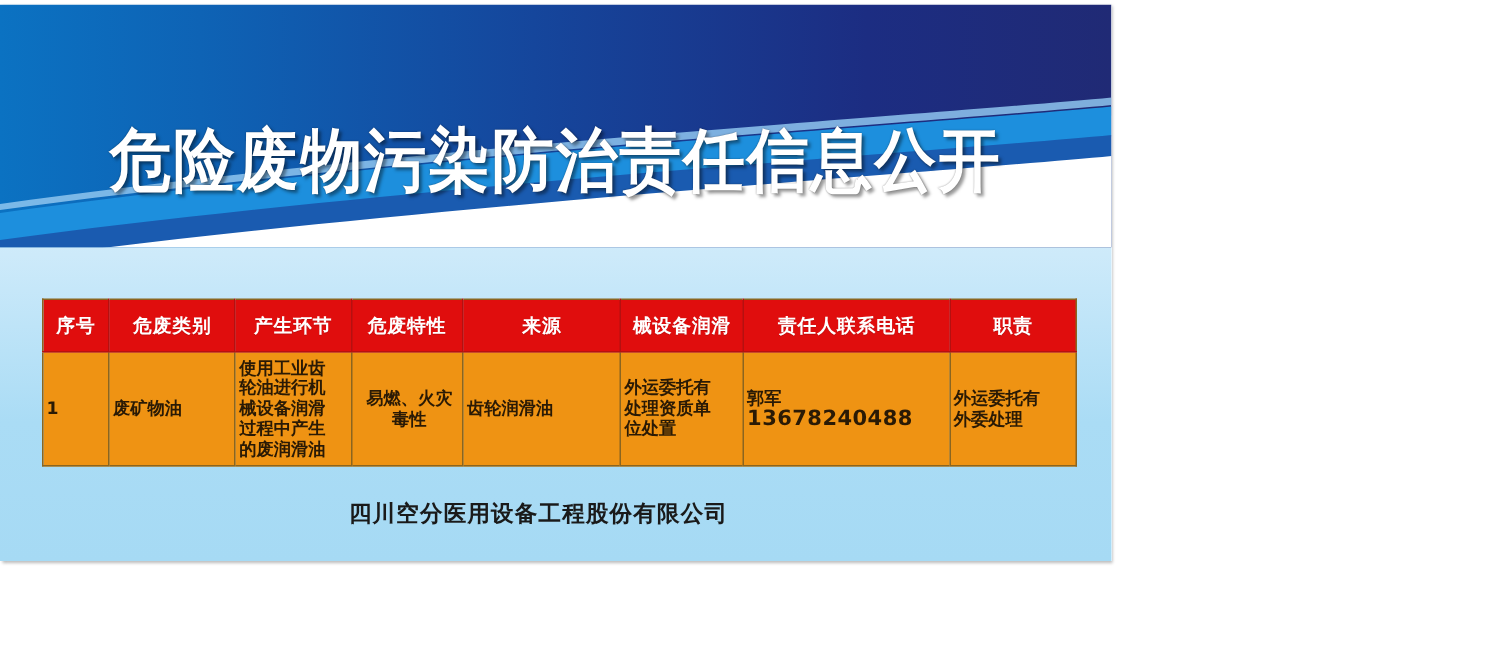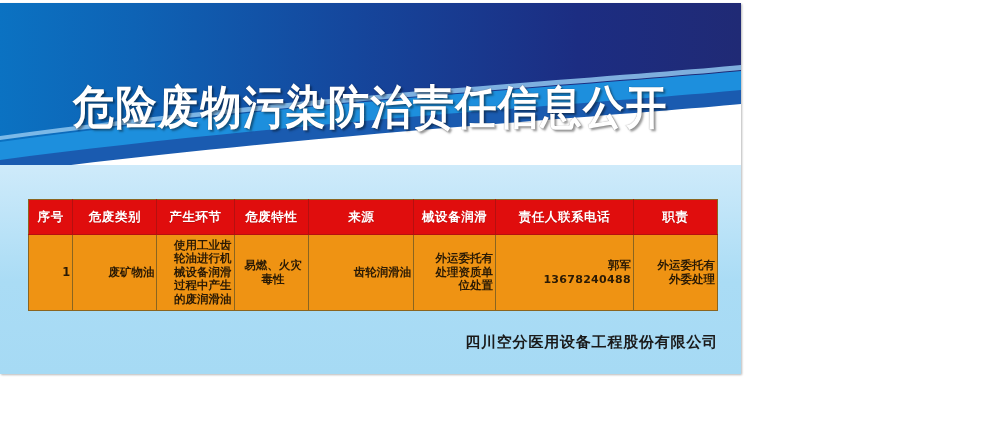--- a/index.html
+++ b/index.html
@@ -103,21 +103,21 @@
     text-shadow: 0 1px 0 rgba(0,0,0,0.15);
   }
   table.info-table th:last-child { border-right: none; }
 
   table.info-table td {
     background: #ef9313;
     color: #2a1a05;
     font-size: 11.5px;
     font-weight: 600;
     line-height: 13.5px;
-    text-align: right;
+    text-align: left;
     vertical-align: middle;
     border-right: 1px solid #8a6520;
     height: 73px;
     padding: 1px 2px;
   }
   table.info-table td:last-child { border-right: none; }
 
   .cell-lines span { display: block; }
   .cell-nowrap { white-space: nowrap; }
 
@@ -130,21 +130,21 @@
   .col-6 { width: 70px; }
   .col-7 { width: 118px; }
   .col-8 { width: 72px; }
 
   
   .company {
     position: absolute;
     left: 0;
     top: 330px;
     width: 718px;
-    text-align: right;
+    text-align: center;
     font-size: 15px;
     font-weight: 600;
     color: #1a1a1a;
     letter-spacing: 0.8px;
     font-family: "DejaVu Sans", "Liberation Sans", sans-serif;
   }
 </style>
 </head>
 <body>
 
@@ -211,21 +211,21 @@
               <span>毒性</span>
             </td>
             <td class="cell-nowrap">齿轮润滑油</td>
             <td class="cell-lines">
               <span>外运委托有</span>
               <span>处理资质单</span>
               <span>位处置</span>
             </td>
             <td class="cell-lines">
               <span>郭军</span>
-              <span style="font-size:11px;letter-spacing:0.3px;">13678240488</span>
+              <span style="font-size:14px;letter-spacing:0.3px;">13678240488</span>
             </td>
             <td class="cell-lines">
               <span>外运委托有</span>
               <span>外委处理</span>
             </td>
           </tr>
         </tbody>
       </table>
     </div>
 

